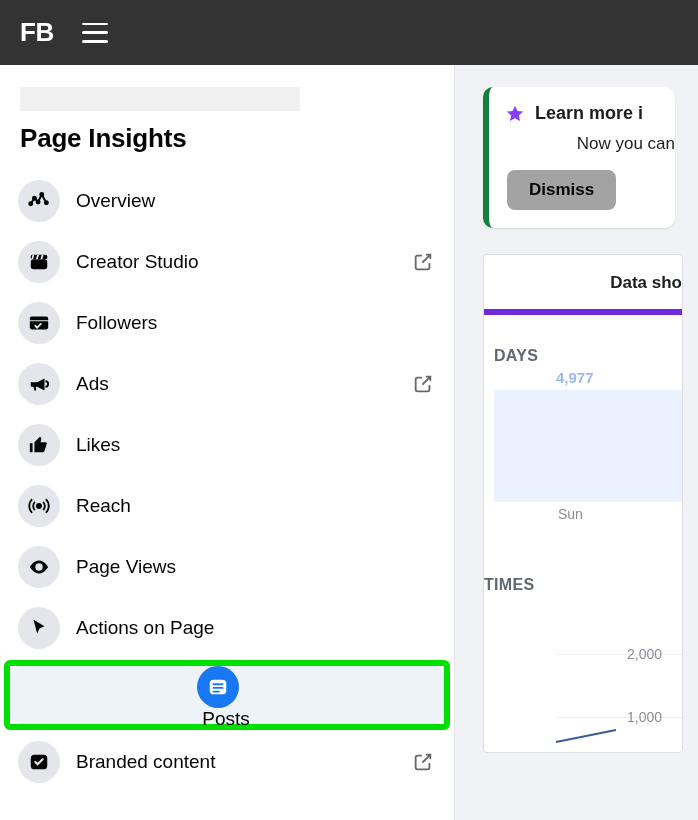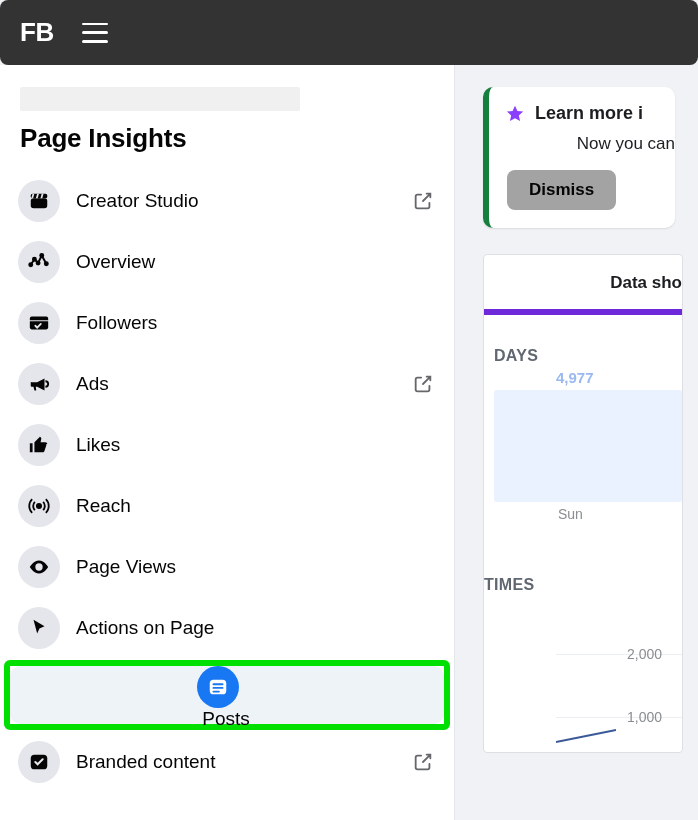--- a/index.html
+++ b/index.html
@@ -10,21 +10,20 @@
     overflow: hidden;
     background: #f0f2f5;
   }
   .topbar {
     height: 65px;
     background: #333333;
     display: flex;
     align-items: center;
     padding: 0 20px;
     gap: 28px;
-    border-radius: 8px;
   }
   .fb-logo {
     color: #fff;
     font-weight: 700;
     font-size: 26px;
     letter-spacing: -0.5px;
   }
   .hamburger {
     width: 26px; height: 20px;
     display: flex; flex-direction: column; justify-content: space-between;
@@ -227,46 +226,46 @@
 </div>
 
 <div class="container">
   <aside class="sidebar">
     <div class="page-name-placeholder"></div>
     <h1 class="section-title">Page Insights</h1>
     <ul class="nav-list">
 
       <li class="nav-item">
         <span class="icon-circle">
-          <svg viewBox="0 0 24 24" fill="currentColor">
-              <rect x="3" y="9" width="18" height="11" rx="3"></rect>
-              <rect x="3" y="4" width="18" height="5" rx="2"></rect>
-              <rect x="6" y="4" width="2" height="5" fill="#e4e6eb" transform="skewX(-15)"></rect>
-              <rect x="11" y="4" width="2" height="5" fill="#e4e6eb" transform="skewX(-15)"></rect>
-              <rect x="16" y="4" width="2" height="5" fill="#e4e6eb" transform="skewX(-15)"></rect>
-            </svg>
-        </span>
-        <span class="nav-label">Creator Studio</span>
-        <svg class="external-icon" viewBox="0 0 24 24" fill="none" stroke="currentColor" stroke-width="2" stroke-linecap="round">
-            <path d="M16 4h4v4M20 4l-8 8M10 5H6a2 2 0 00-2 2v11a2 2 0 002 2h11a2 2 0 002-2v-4"></path>
-          </svg>
-      </li>
-
-      <li class="nav-item">
-        <span class="icon-circle">
           <svg viewBox="0 0 24 24" fill="none" stroke="currentColor" stroke-width="2.2" stroke-linecap="round">
               <path d="M3 15l4-6 4 4 4-8 5 9"></path>
               <circle cx="3" cy="15" r="1.6" fill="currentColor"></circle>
               <circle cx="7" cy="9" r="1.6" fill="currentColor"></circle>
               <circle cx="11" cy="13" r="1.6" fill="currentColor"></circle>
               <circle cx="15" cy="5" r="1.6" fill="currentColor"></circle>
               <circle cx="20" cy="14" r="1.6" fill="currentColor"></circle>
             </svg>
         </span>
         <span class="nav-label">Overview</span>
+      </li>
+
+      <li class="nav-item">
+        <span class="icon-circle">
+          <svg viewBox="0 0 24 24" fill="currentColor">
+              <rect x="3" y="9" width="18" height="11" rx="3"></rect>
+              <rect x="3" y="4" width="18" height="5" rx="2"></rect>
+              <rect x="6" y="4" width="2" height="5" fill="#e4e6eb" transform="skewX(-15)"></rect>
+              <rect x="11" y="4" width="2" height="5" fill="#e4e6eb" transform="skewX(-15)"></rect>
+              <rect x="16" y="4" width="2" height="5" fill="#e4e6eb" transform="skewX(-15)"></rect>
+            </svg>
+        </span>
+        <span class="nav-label">Creator Studio</span>
+        <svg class="external-icon" viewBox="0 0 24 24" fill="none" stroke="currentColor" stroke-width="2" stroke-linecap="round">
+            <path d="M16 4h4v4M20 4l-8 8M10 5H6a2 2 0 00-2 2v11a2 2 0 002 2h11a2 2 0 002-2v-4"></path>
+          </svg>
       </li>
 
       <li class="nav-item">
         <span class="icon-circle">
           <svg viewBox="0 0 24 24" fill="currentColor">
               <path d="M4 5h16a2 2 0 012 2v2H2V7a2 2 0 012-2z"></path>
               <path d="M2 10h20v7a2 2 0 01-2 2H4a2 2 0 01-2-2v-7z"></path>
               <path d="M8 15l2 2 4-4" stroke="#e4e6eb" stroke-width="2" fill="none" stroke-linecap="round"></path>
             </svg>
         </span>

